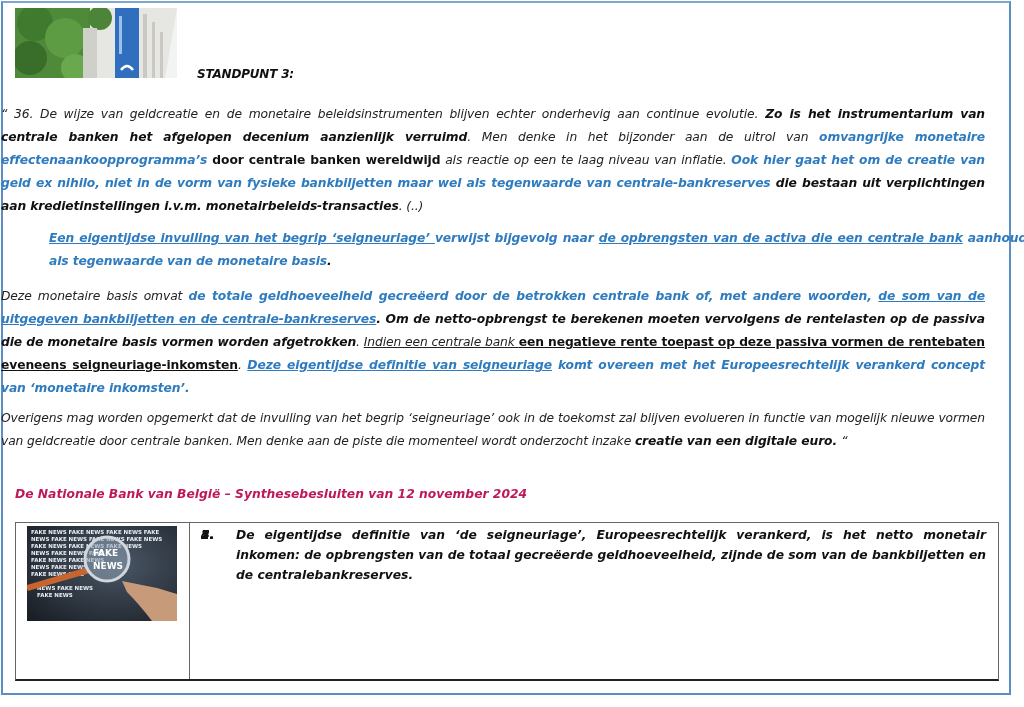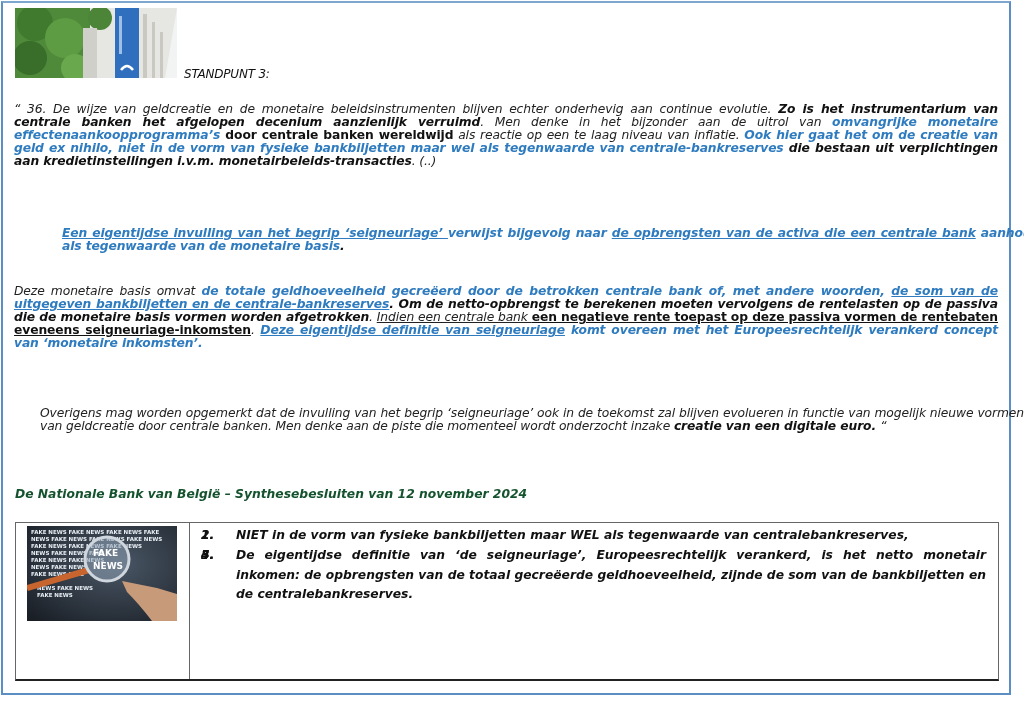--- a/index.html
+++ b/index.html
@@ -1,28 +1,28 @@
 <!DOCTYPE html>
 <html><head>
 <meta charset="utf-8">
 <style>
   html, body { margin:0; padding:0; background:#ffffff; }
   body { width:1024px; height:707px; position:relative; overflow:hidden; font-family:"DejaVu Sans", sans-serif; }
   .frame { position:absolute; left:1px; top:1px; width:1010px; height:694px; border:2px solid #5b8fc4; border-top-color:#7da7cf; box-sizing:border-box; background:#fff; }
   .photo { position:absolute; left:15px; top:8px; width:162px; height:70px; overflow:hidden; }
-  .standpunt { position:absolute; left:184px; top:67px; font-size:12px; font-weight:normal; font-style:italic; color:#111; letter-spacing:-0.2px; }
-  .text { position:absolute; left:14px; width:984px; font-size:12.3px; line-height:13px; font-style:italic; color:#222; text-align:justify; letter-spacing:-0.1px; }
+  .standpunt { position:absolute; left:197px; top:67px; font-size:12px; font-weight:bold; font-style:italic; color:#111; letter-spacing:-0.2px; }
+  .text { position:absolute; left:1px; width:984px; font-size:12.3px; line-height:23px; font-style:italic; color:#222; text-align:justify; letter-spacing:-0.1px; }
   .b { font-weight:bold; color:#111; }
   .bl { color:#2e7bbf; font-weight:bold; }
   .u { text-decoration:underline; }
   .p1 { top:103px; }
   .p2 { top:227px;margin-left:48px; }
   .p3 { top:285px; }
-  .p4 { top:407px;margin-left:26px; }
-  .source { position:absolute; left:15px; top:487px; font-size:12.3px; font-weight:bold; font-style:italic; color:#14532d; }
+  .p4 { top:407px; }
+  .source { position:absolute; left:15px; top:487px; font-size:12.3px; font-weight:bold; font-style:italic; color:#be185d; }
   .tbl { position:absolute; left:15px; top:522px; width:984px; height:159px; border:1px solid #666; border-bottom:2px solid #222; box-sizing:border-box; }
   .tbl .c1 { position:absolute; left:0; top:0; width:173px; height:100%; border-right:1px solid #666; }
   .fake { position:absolute; left:11px; top:3px; width:182px; height:95px; overflow:hidden; }
   .list { position:absolute; left:185px; top:3px; width:785px; margin:0; padding:0; list-style:none; font-size:12.3px; line-height:19.8px; font-style:italic; font-weight:bold; color:#111; }
   .list li { position:relative; padding-left:35px; text-align:justify; }
   .list .num { position:absolute; left:0; top:0; }
 </style>
 </head>
 <body>
 
@@ -96,18 +96,18 @@
         <line x1="0" y1="62" x2="62" y2="44" stroke="#c8652f" stroke-width="6"></line>
         <circle cx="80" cy="33" r="22" fill="#8fa2b5" fill-opacity="0.55" stroke="#cfd6dd" stroke-width="3"></circle>
         <text x="66" y="30" fill="#fff" font-family="DejaVu Sans, sans-serif" font-size="9" font-weight="bold">FAKE</text>
         <text x="66" y="43" fill="#fff" font-family="DejaVu Sans, sans-serif" font-size="9" font-weight="bold">NEWS</text>
         <path d="M95 55 L130 62 L150 68 L150 95 L125 95 Q112 78 100 66 Z" fill="#c79a7a"></path>
       </svg>
     </div>
   </div>
   <ol class="list">
     <li><span class="num">1.</span></li>
-    <li><span class="num">2.</span><span>NIET in de vorm van fysieke bankbiljetten maar WEL als tegenwaarde van centralebankreserves,</span></li>
+    <li><span class="num">2.</span></li>
     <li><span class="num">3.</span></li>
     <li><span class="num">4.</span></li>
     <li><span class="num">5.</span><span>De eigentijdse definitie van ‘de seigneuriage’, Europeesrechtelijk verankerd, is het netto monetair inkomen: de opbrengsten van de totaal gecreëerde geldhoeveelheid, zijnde de som van de bankbiljetten en de centralebankreserves.</span></li>
   </ol>
 </div>
 
 </body></html>

